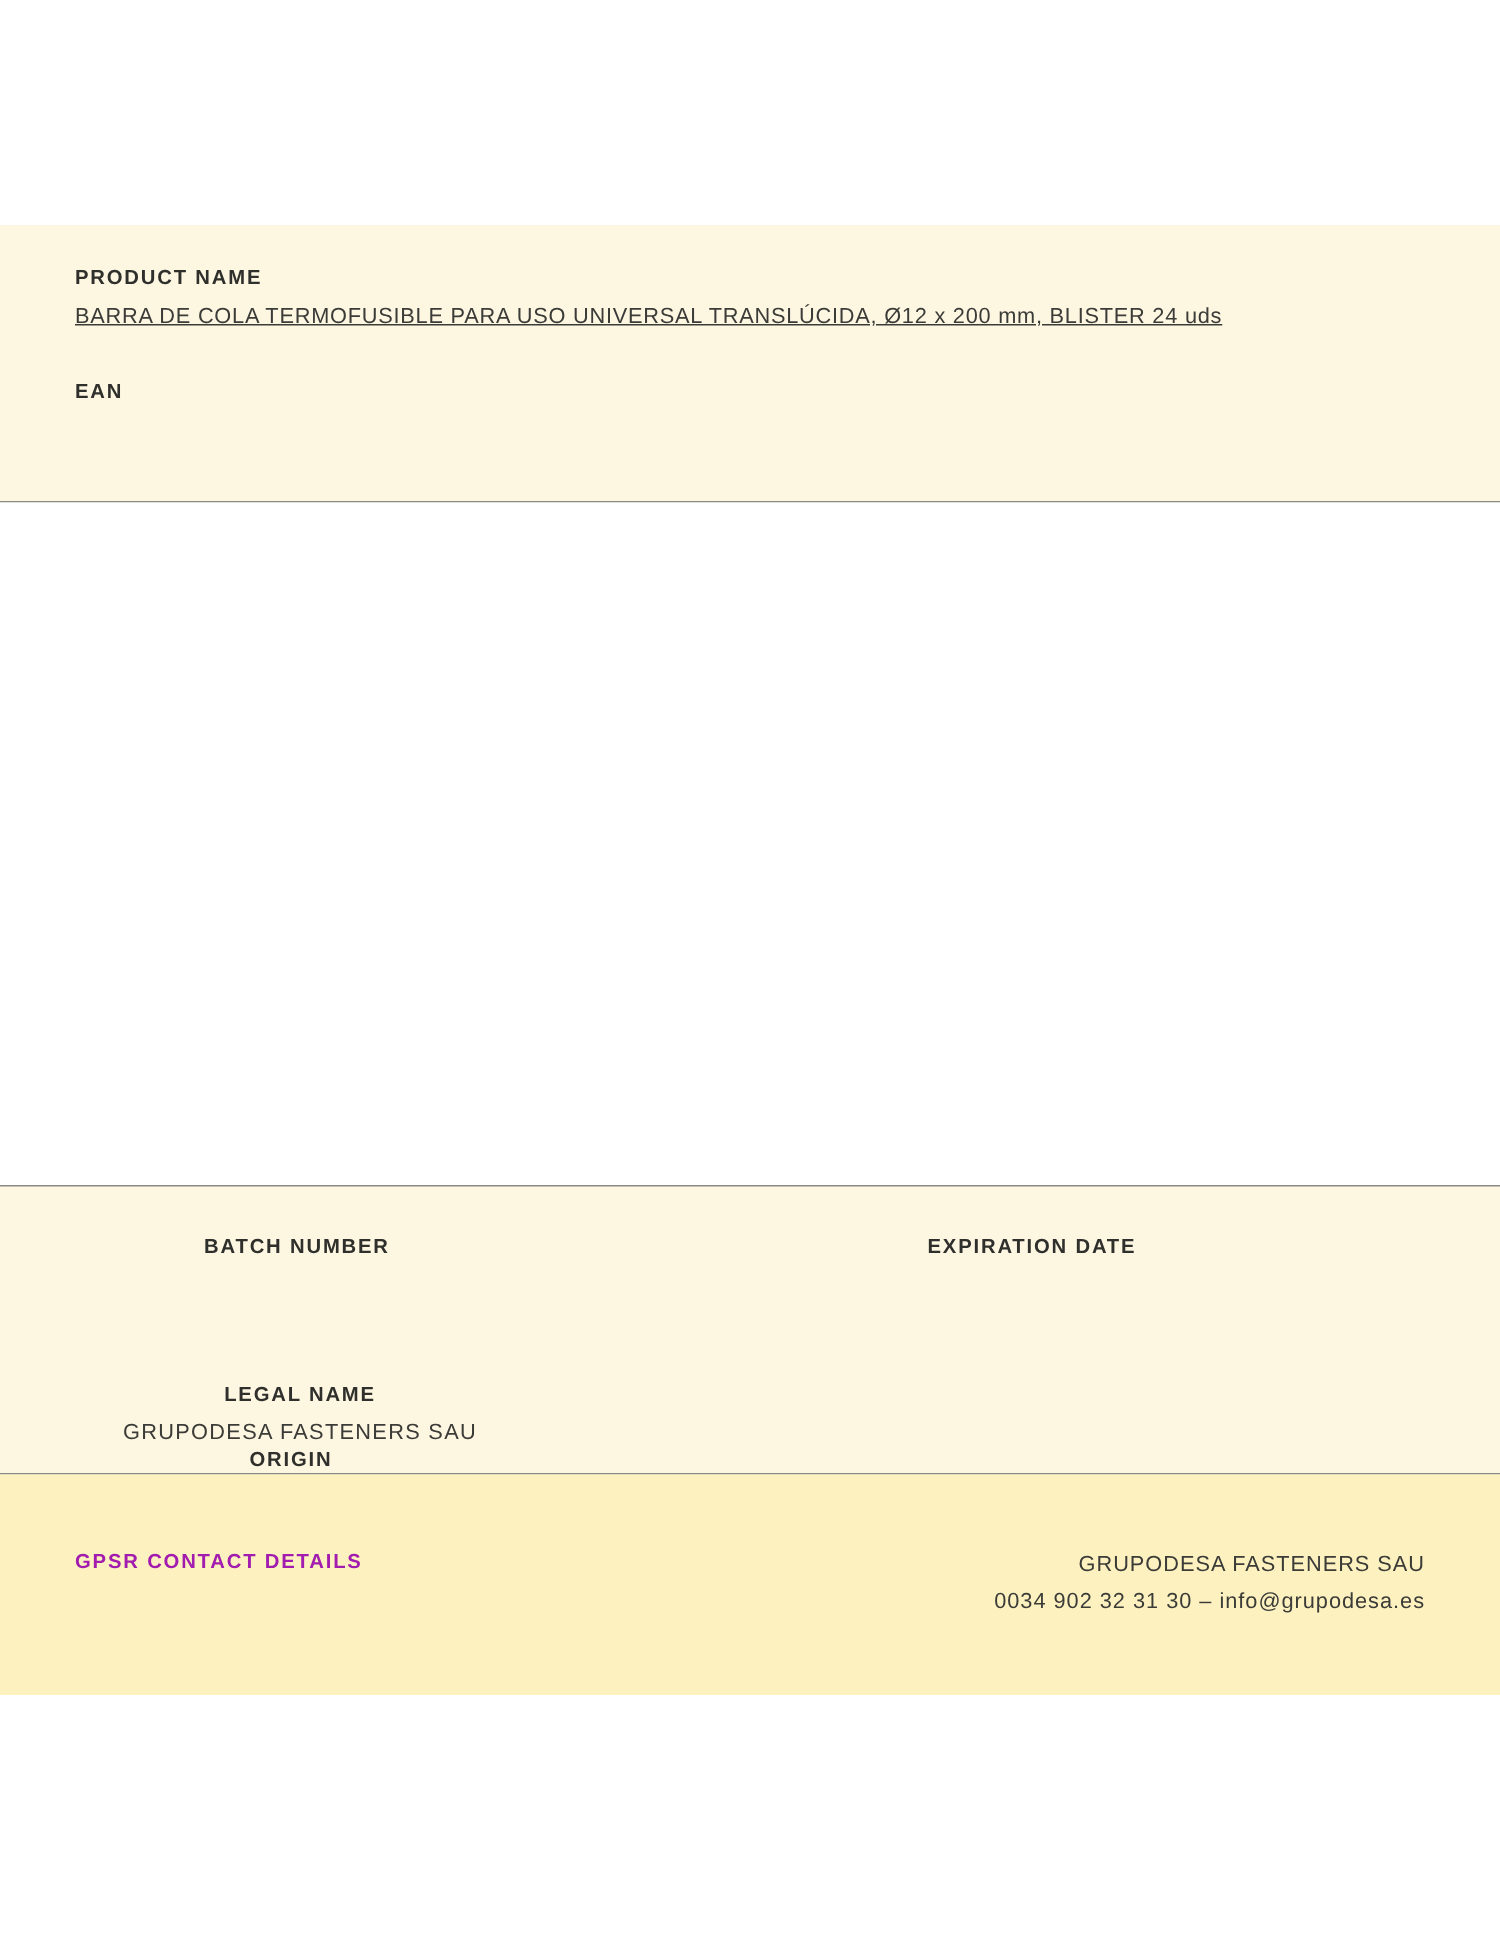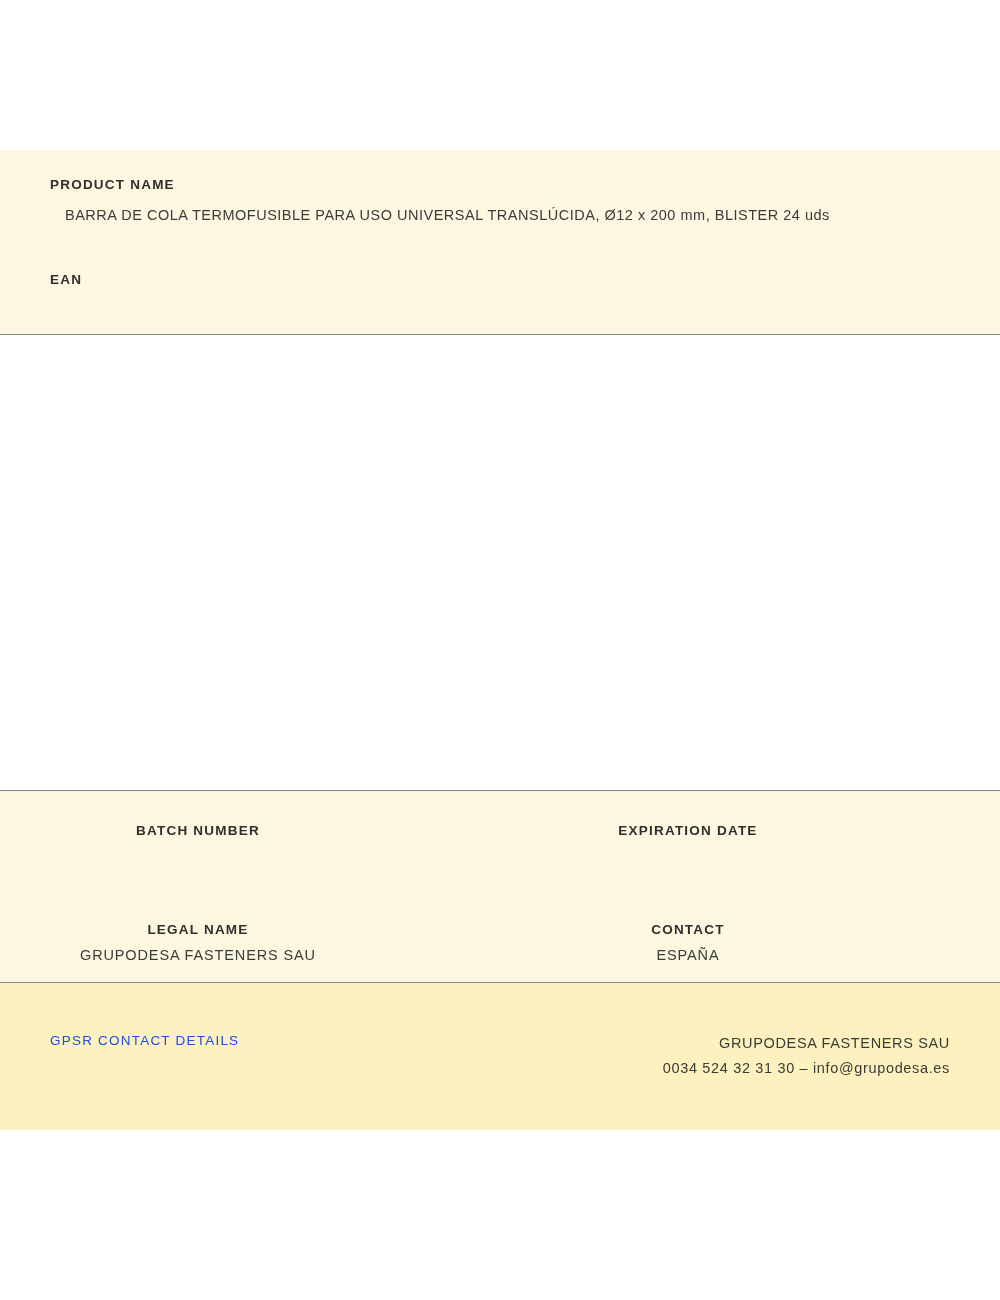--- a/index.html
+++ b/index.html
@@ -41,22 +41,23 @@
     font-weight: bold;
     letter-spacing: 0.09em;
     color: #2f2f2c;
     margin: 0 0 11px 0;
   }
 
   .field-value {
     font-size: 14.5px;
     letter-spacing: 0.035em;
     color: #3b3b38;
-    margin: 15px;
+    margin: 0;
     font-weight: normal;
+    text-decoration: underline;
   }
 
   .spacer-ean {
     height: 34px;
   }
 
   
   .blank-area {
     position: absolute;
     top: 335px;
@@ -83,20 +84,21 @@
     display: flex;
     width: 992px;
   }
 
   .batch-row.row1 {
     padding-top: 32px;
   }
 
   .batch-row.row2 {
     padding-top: 56px;
+    flex-direction: column;
   }
 
   .col {
     box-sizing: border-box;
     text-align: center;
   }
 
   .col-a {
     width: 500px;
     padding-right: 100px;
@@ -136,23 +138,23 @@
   }
 
   .gpsr-inner {
     display: flex;
     justify-content: space-between;
     align-items: flex-start;
   }
 
   .gpsr-label {
     font-size: 13.5px;
-    font-weight: normal;
+    font-weight: bold;
     letter-spacing: 0.09em;
-    color: #1d4ed8;
+    color: #a21caf;
     white-space: nowrap;
     padding-top: 2px;
   }
 
   .gpsr-lines {
     text-align: right;
     font-size: 14.5px;
     letter-spacing: 0.045em;
     line-height: 1.72;
     color: #3b3b38;
@@ -196,31 +198,31 @@
         <div class="center-label">EXPIRATION DATE</div>
         <div class="center-value"></div>
       </div>
     </div>
     <div class="batch-row row2">
       <div class="col col-a">
         <div class="center-label">LEGAL NAME</div>
         <div class="center-value">GRUPODESA FASTENERS SAU</div>
       </div>
       <div class="col col-b">
-        <div class="center-label">CONTACT</div>
+        <div class="center-label">ORIGIN</div>
         <div class="center-value">ESPAÑA</div>
       </div>
     </div>
   </div>
 
   <div class="gpsr-block">
     <div class="gpsr-inner">
       <div class="gpsr-label">GPSR CONTACT DETAILS</div>
       <div class="gpsr-lines">
         <div>GRUPODESA FASTENERS SAU</div>
-        <div>0034 524 32 31 30 – info@grupodesa.es</div>
+        <div>0034 902 32 31 30 – info@grupodesa.es</div>
       </div>
     </div>
   </div>
 
   <div class="bottom-area"></div>
 
 </div>
 
 </body></html>

